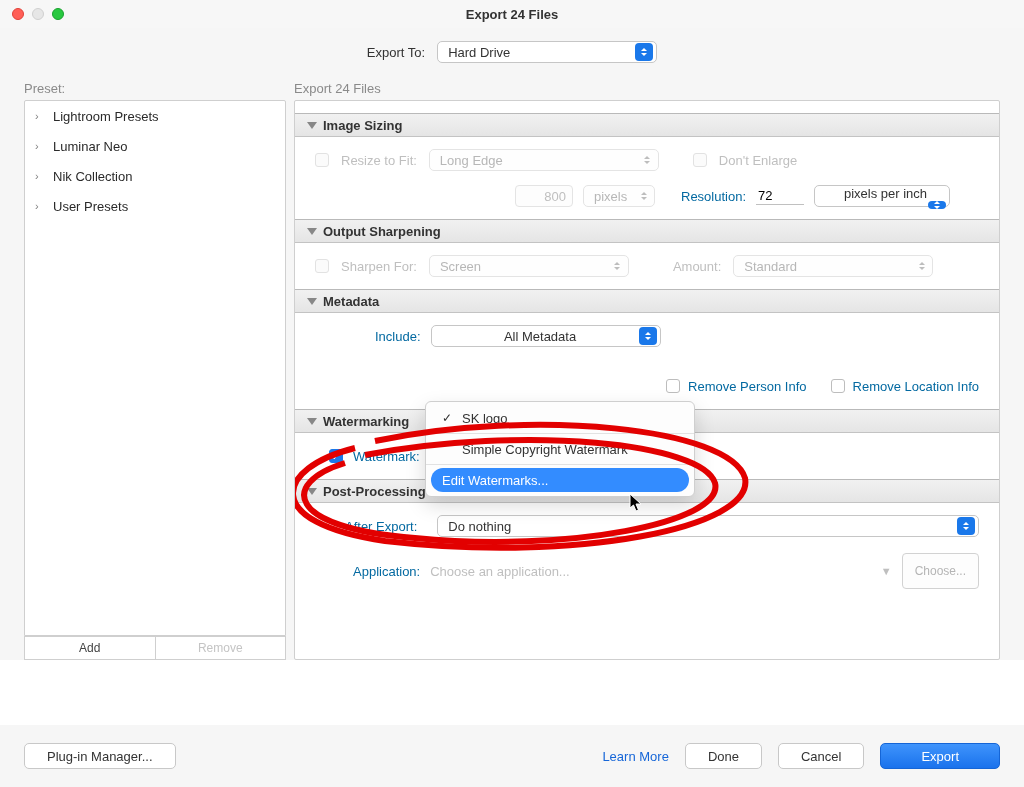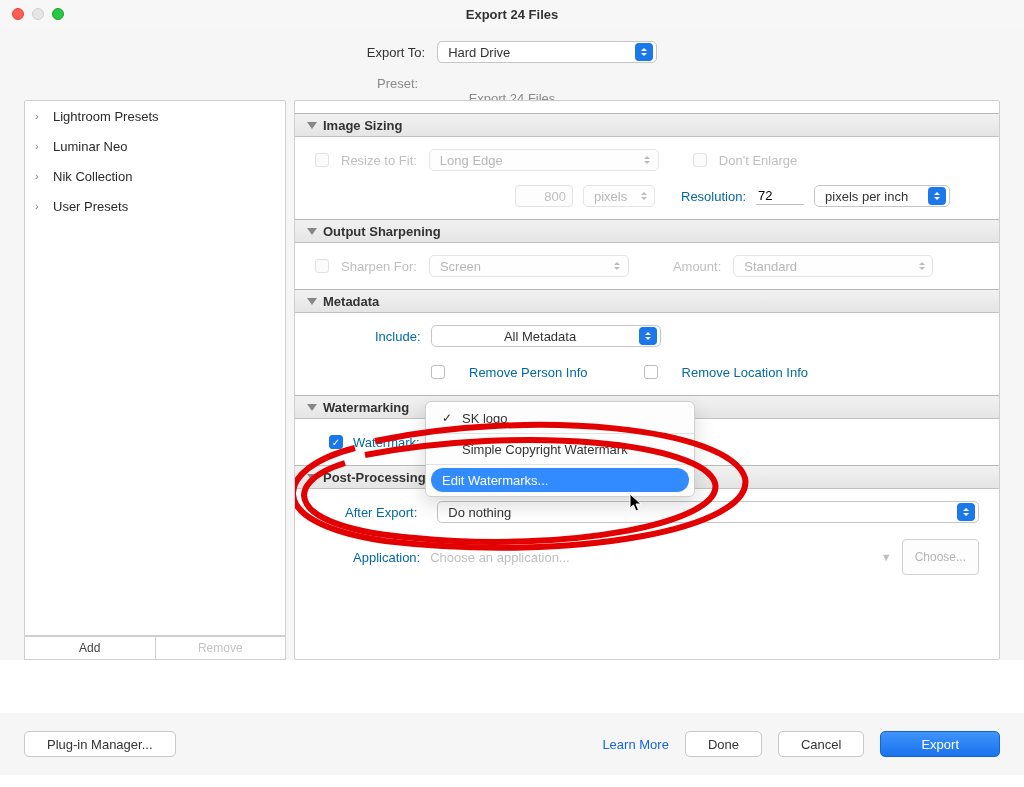--- a/index.html
+++ b/index.html
@@ -25,21 +25,21 @@
   .blue-steppers .chev-up { border-bottom: 3.5px solid #fff; margin-bottom: 1px; }
   .blue-steppers .chev-down { border-top: 3.5px solid #fff; margin-top: 1px; }
   .grey-steppers { width: 15px; height: 18px; display: inline-flex; flex-direction: column; align-items: center; justify-content: center; gap: 0px; margin-left: auto; }
   .grey-steppers .chev-up, .grey-steppers .chev-down { width: 0; height: 0; border-left: 3px solid transparent; border-right: 3px solid transparent; }
   .grey-steppers .chev-up { border-bottom: 3px solid #bdbdbd; margin-bottom: 1px; }
   .grey-steppers .chev-down { border-top: 3px solid #bdbdbd; margin-top: 1px; }
 
   .export-to-select { width: 220px; }
 
   
-  .columns-header { display: flex; height: 24px; align-items: center; padding: 0 24px; background: #f6f6f6; flex-direction: column; }
+  .columns-header { display: flex; height: 24px; align-items: center; padding: 0 24px; background: #f6f6f6; }
   .col-preset { width: 270px; font-size: 13px; color: #8a8a8a; }
   .col-export { font-size: 13px; color: #8a8a8a; }
 
   
   .content { display: flex; padding: 0 24px; height: 560px; gap: 8px; background: #f6f6f6; }
   .sidebar-wrap { width: 262px; display: flex; flex-direction: column; }
   .sidebar { flex: 1; background: #ffffff; border: 1px solid #cfcfcf; border-radius: 2px 2px 0 0; overflow-y: auto; }
   .preset-item { display: flex; align-items: center; height: 30px; padding: 0 10px; font-size: 13px; color: #2a2a2a; gap: 8px; }
   .preset-chevron { color: #828282; font-size: 11px; display: inline-block; width: 10px; }
   .sidebar-buttons { display: flex; border: 1px solid #cfcfcf; background: #fff; height: 24px; }
@@ -76,21 +76,21 @@
   .menu-separator { height: 1px; background: #e2e2e2; margin: 3px 0; }
 
   
   .annotation-ellipse { position: absolute; pointer-events: none; z-index: 20; }
   .annotation-ellipse svg path { stroke: #e20000; stroke-width: 6; fill: none; }
 
   
   .cursor-arrow { position: absolute; left: 638px; top: 395px; z-index: 30; pointer-events: none; }
 
   
-  .footer { position: absolute; left: 0; bottom: 12px; width: 100%; height: 62px; background: #f6f6f6; display: flex; align-items: center; padding: 0 24px; gap: 16px; border-top: 0; }
+  .footer { position: absolute; left: 0; bottom: 0; width: 100%; height: 62px; background: #f6f6f6; display: flex; align-items: center; padding: 0 24px; gap: 16px; border-top: 0; }
   .footer-spacer { flex: 1; }
   .footer .mac-btn { height: 26px; padding: 0 22px; border: 1px solid #c8c8c8; border-radius: 5px; background: #fff; font-size: 13px; color: #333; }
   .footer .link { color: #1666d8; font-size: 13px; text-decoration: none; }
   .footer .mac-btn.primary { background: linear-gradient(#3f94fc, #1a72ec); border: 1px solid #1565d6; color: #fff; padding: 0 40px; }
 
   .choose-btn { height: 36px; padding: 0 12px; border: 1px solid #d2d2d2; border-radius: 4px; background: #fdfdfd; font-size: 12px; color: #b5b5b5; }
 </style>
 </head>
 <body>
 
@@ -175,21 +175,21 @@
           <div class="mac-select select-disabled" style="width:72px;">
             <span class="disabled-value">pixels</span>
             <span class="grey-steppers">
                 <span class="chev-up"></span>
                 <span class="chev-down"></span>
               </span>
           </div>
           <div style="width:6px;"></div>
           <span class="label-text">Resolution:</span>
           <input class="underline-input" value="72" style="">
-          <div class="mac-select" style="width:136px;">
+          <div class="mac-select" style="width:136px;flex-direction:column;">
             <span class="value">pixels per inch</span>
             <span class="blue-steppers">
                 <span class="chev-up"></span>
                 <span class="chev-down"></span>
               </span>
           </div>
         </div>
       </div>
 
       <div class="section-header">
@@ -227,21 +227,21 @@
         <div class="row" style="gap:10px; padding-left:60px;text-align:center;">
           <span class="label-text">Include:</span>
           <div class="mac-select" style="width:230px;">
             <span class="value">All Metadata</span>
             <span class="blue-steppers">
                 <span class="chev-up"></span>
                 <span class="chev-down"></span>
               </span>
           </div>
         </div>
-        <div class="row" style="gap:24px; padding-left:116px; margin-top:10px;">
+        <div class="row" style="gap:8px; padding-left:116px; margin-top:24px;justify-content:flex-end;">
           <span class="mac-checkbox"></span>
           <span class="label-text">Remove Person Info</span>
           <div style="width:8px;"></div>
           <span class="mac-checkbox"></span>
           <span class="label-text">Remove Location Info</span>
         </div>
       </div>
 
       <div class="section-header" style="position:relative;">
         <span class="tri"></span>

